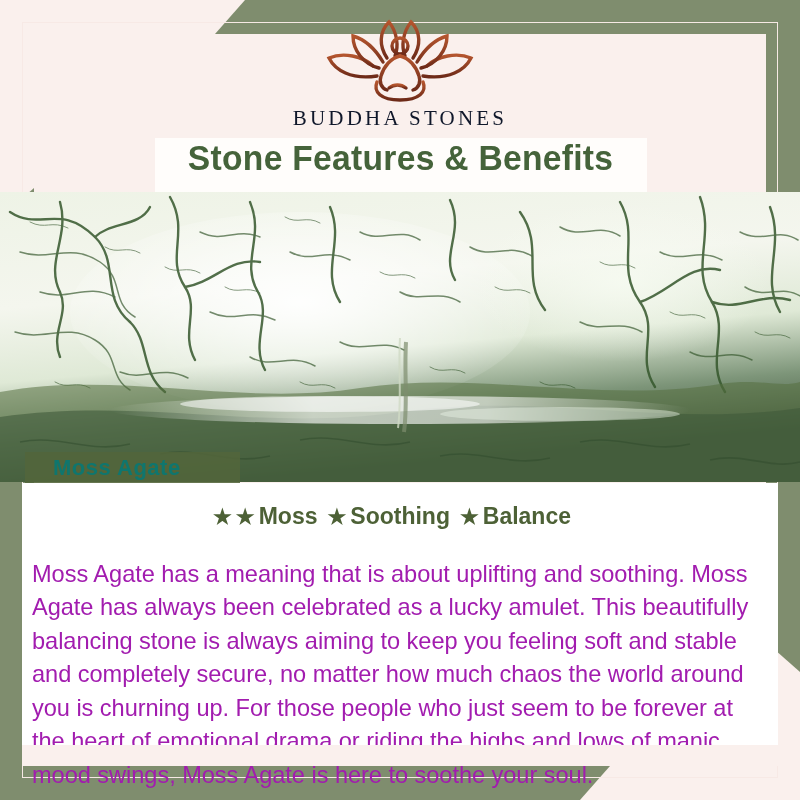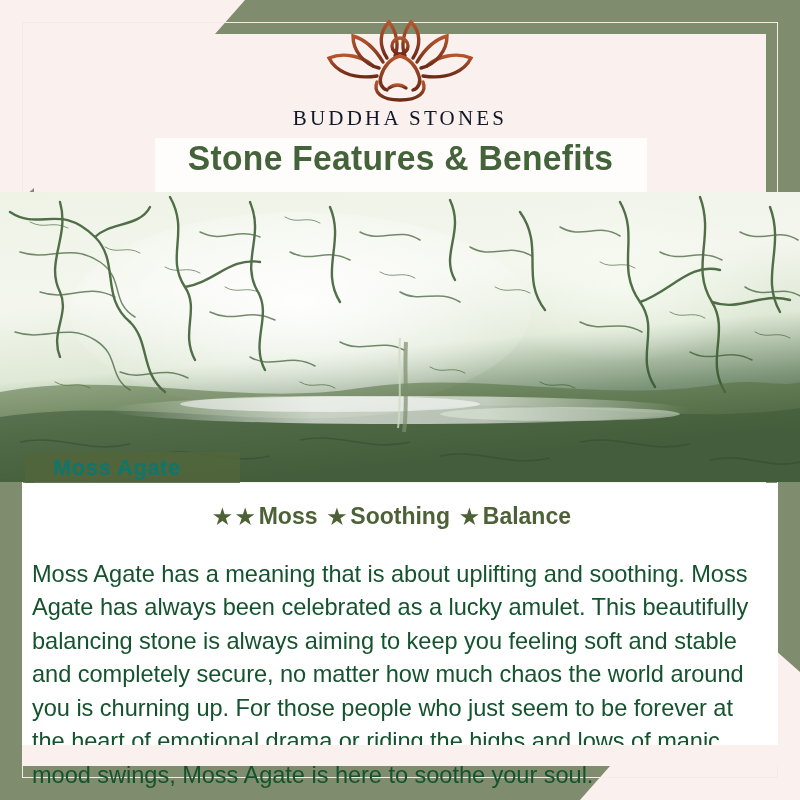--- a/index.html
+++ b/index.html
@@ -194,21 +194,21 @@
 
   
   .body-copy {
     position: absolute;
     top: 534px;
     left: 32px;
     width: 740px;
     font-family: "Liberation Sans Narrow", "Liberation Sans", sans-serif;
     font-size: 23.6px;
     line-height: 33.5px;
-    color: #14532d;
+    color: #a21caf;
     letter-spacing: -0.05px;
     text-align: left;
   }
 
   
   .bottom-strip {
     position: absolute;
     left: 22px;
     bottom: 34px;
     width: 756px;

